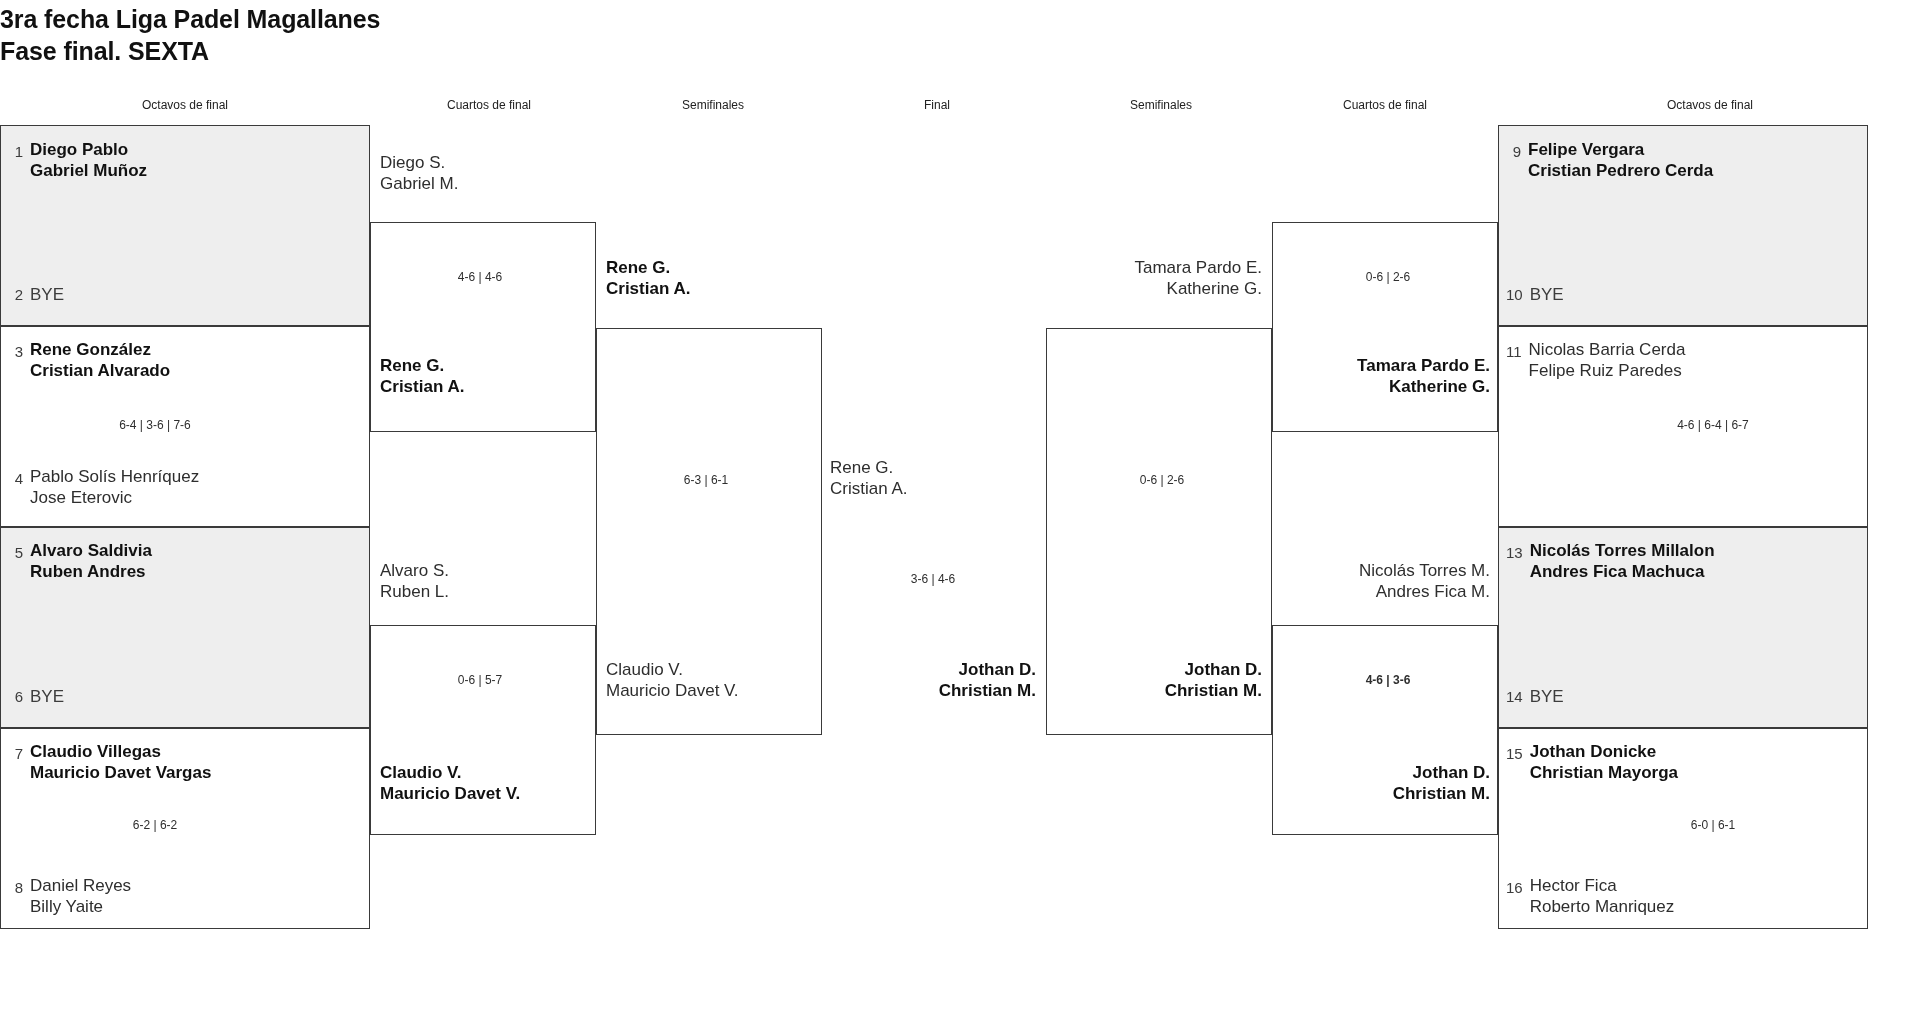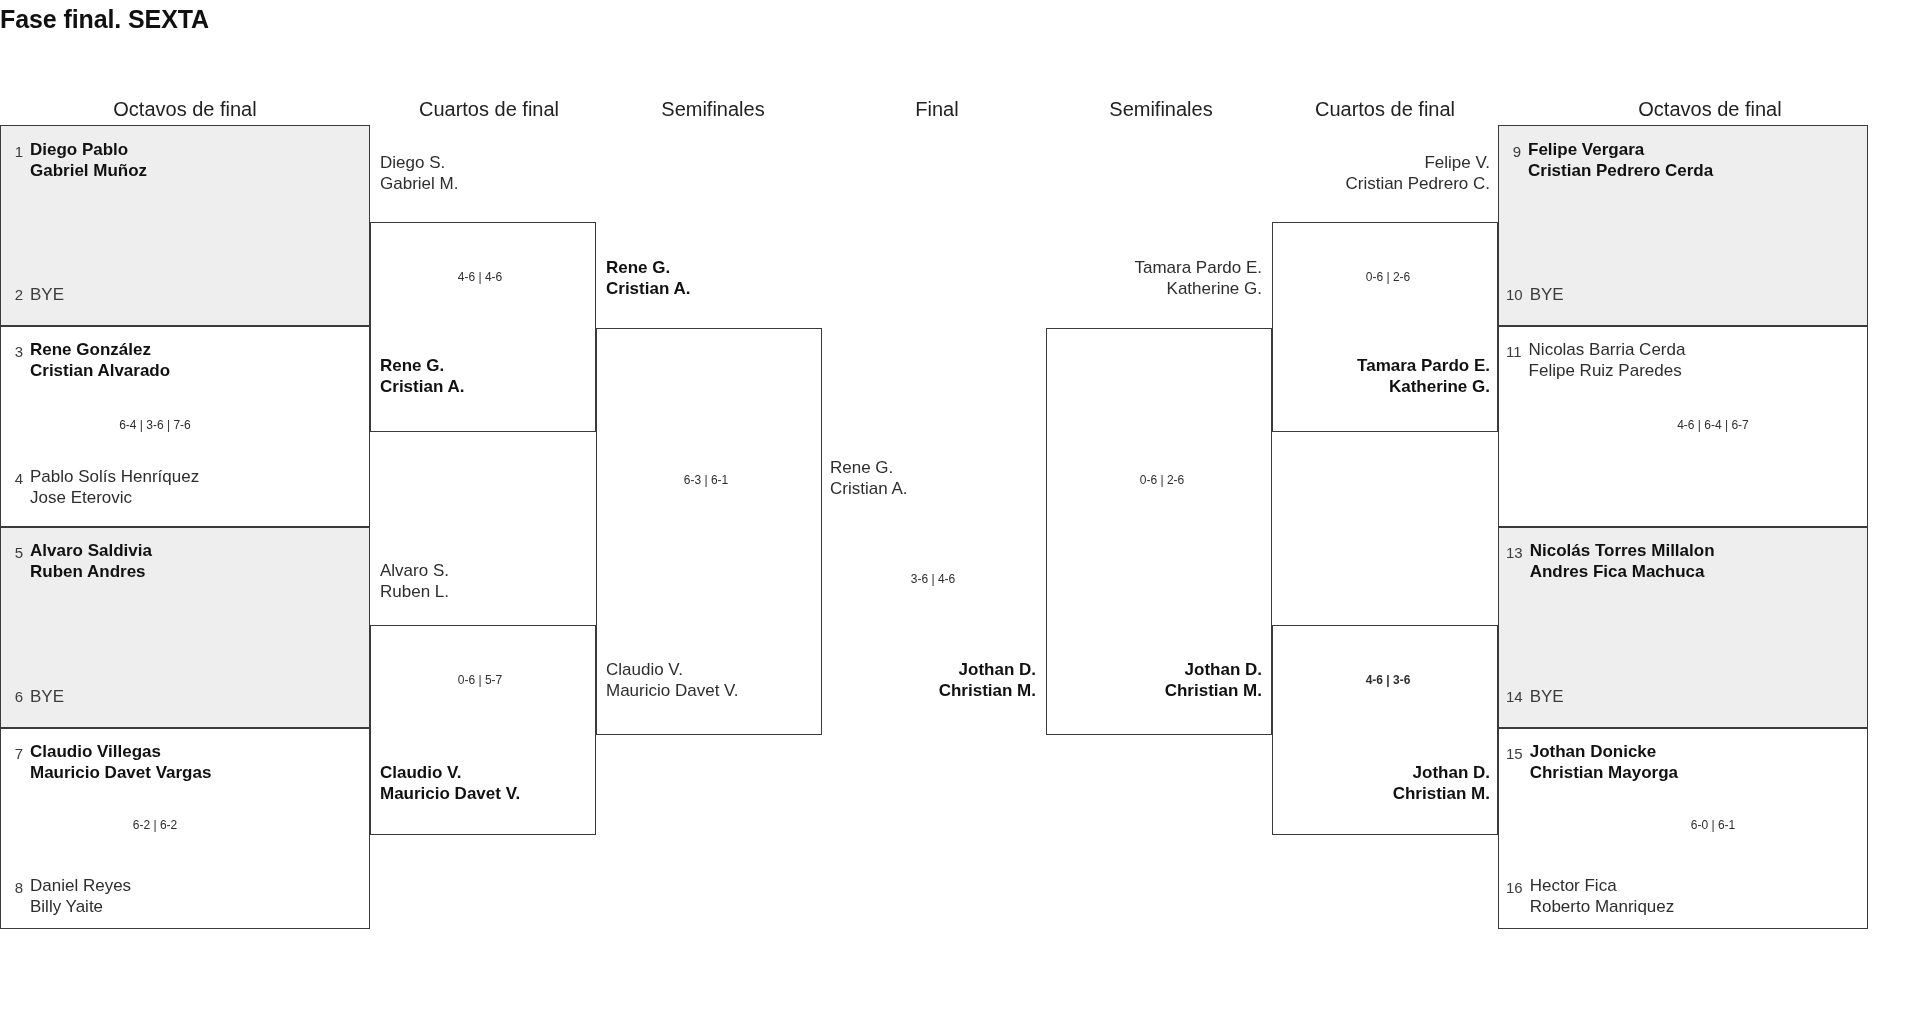--- a/index.html
+++ b/index.html
@@ -19,21 +19,21 @@
     letter-spacing: -0.1px; color: #111111; white-space: nowrap;
   }
 
   .logo { position: absolute; right: 6px; top: 4px; height: 64px; display: flex; align-items: center; }
   .logo-dots { width: 64px; height: 58px; position: relative; margin-right: 2px; }
   .dot { position: absolute; border-radius: 50%; }
   .logo-word { font-size: 49px; font-weight: bold; letter-spacing: -1.2px; line-height: 1; }
 
   
   .round-title {
-    position: absolute; font-size: 20px; color: #222222;
+    position: absolute; font-size: 12px; color: #222222;
     text-align: center; white-space: nowrap;
   }
 
   
   .box {
     position: absolute;
     border: 1.6px solid #3a3a3a;
     background: #ffffff;
   }
   .box.shaded { background: #eeeeee; }
@@ -69,20 +69,21 @@
     font-size: 12px; color: #2e2e2e;
     white-space: nowrap; text-align: center;
   }
 </style>
 </head>
 <body>
 
 <div id="root">
 
   <div class="title-block">
+    <div class="title-line">3ra fecha Liga Padel Magallanes</div>
     <div class="title-line">Fase final. SEXTA</div>
   </div>
 
 
   <div class="round-title" style="left:0px;   top:98px; width:370px;">Octavos de final</div>
   <div class="round-title" style="left:370px; top:98px; width:238px;">Cuartos de final</div>
   <div class="round-title" style="left:594px; top:98px; width:238px;">Semifinales</div>
   <div class="round-title" style="left:818px; top:98px; width:238px;">Final</div>
   <div class="round-title" style="left:1042px;top:98px; width:238px;">Semifinales</div>
   <div class="round-title" style="left:1266px;top:98px; width:238px;">Cuartos de final</div>
@@ -237,32 +238,32 @@
         <span>Jothan D.</span>
         <span>Christian M.</span>
       </span>
   </div>
 
   <div class="score" style="left:1062px; top:473px; width:200px;">0-6 | 2-6</div>
 
   <div class="frame" style="left:1272px; top:222px; width:226px; height:210px;"></div>
   <div class="frame" style="left:1272px; top:625px; width:226px; height:210px;"></div>
 
-  <div class="team loser right compact" style="left:1278px; top:153px; width:212px;">
-
-    <span class="names">
-        <span>Felipe V.</span>
-        <span>Cristian Pedrero C.</span>
-      </span>
-  </div>
   <div class="team winner right compact" style="left:1278px; top:356px; width:212px;">
 
     <span class="names">
         <span>Tamara Pardo E.</span>
         <span>Katherine G.</span>
+      </span>
+  </div>
+  <div class="team loser right compact" style="left:1278px; top:561px; width:212px;">
+
+    <span class="names">
+        <span>Nicolás Torres M.</span>
+        <span>Andres Fica M.</span>
       </span>
   </div>
   <div class="team winner right compact" style="left:1278px; top:763px; width:212px;">
 
     <span class="names">
         <span>Jothan D.</span>
         <span>Christian M.</span>
       </span>
   </div>
 

